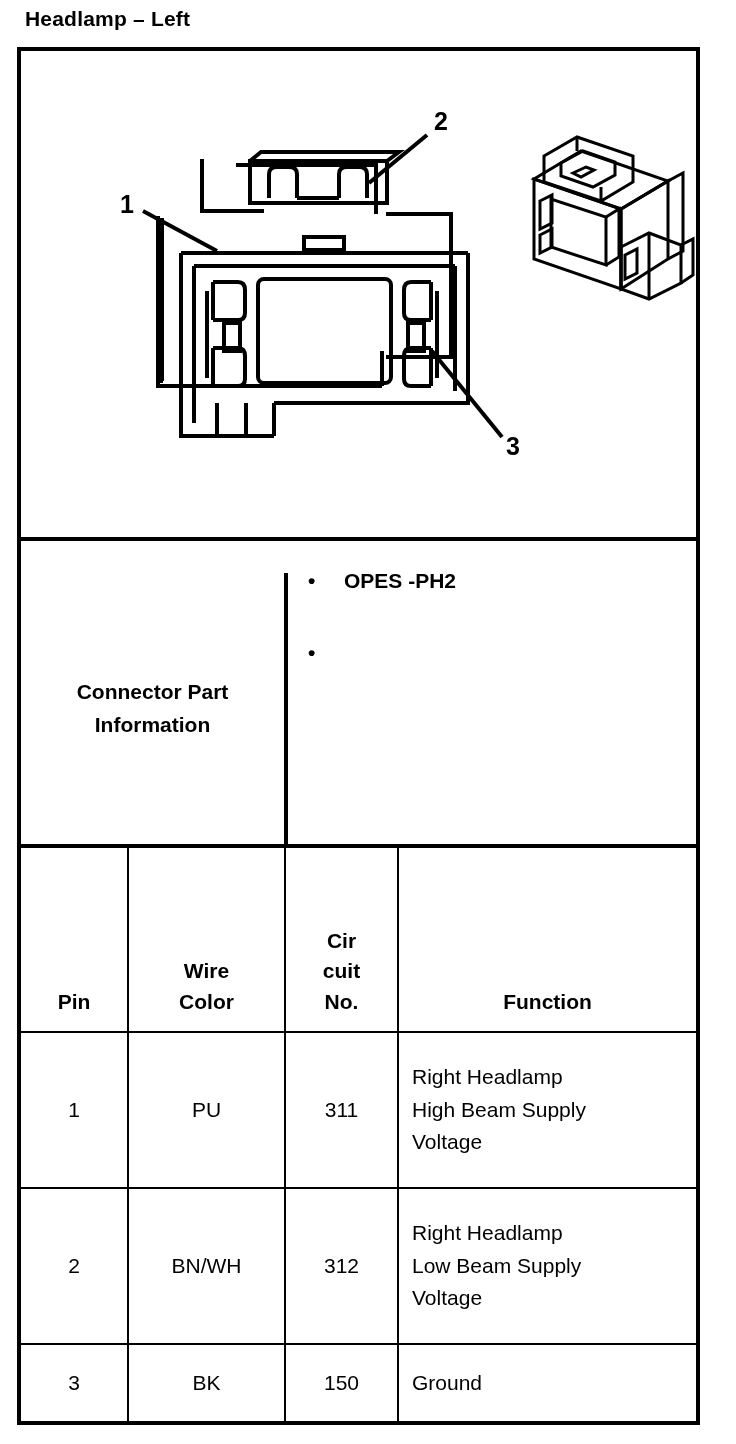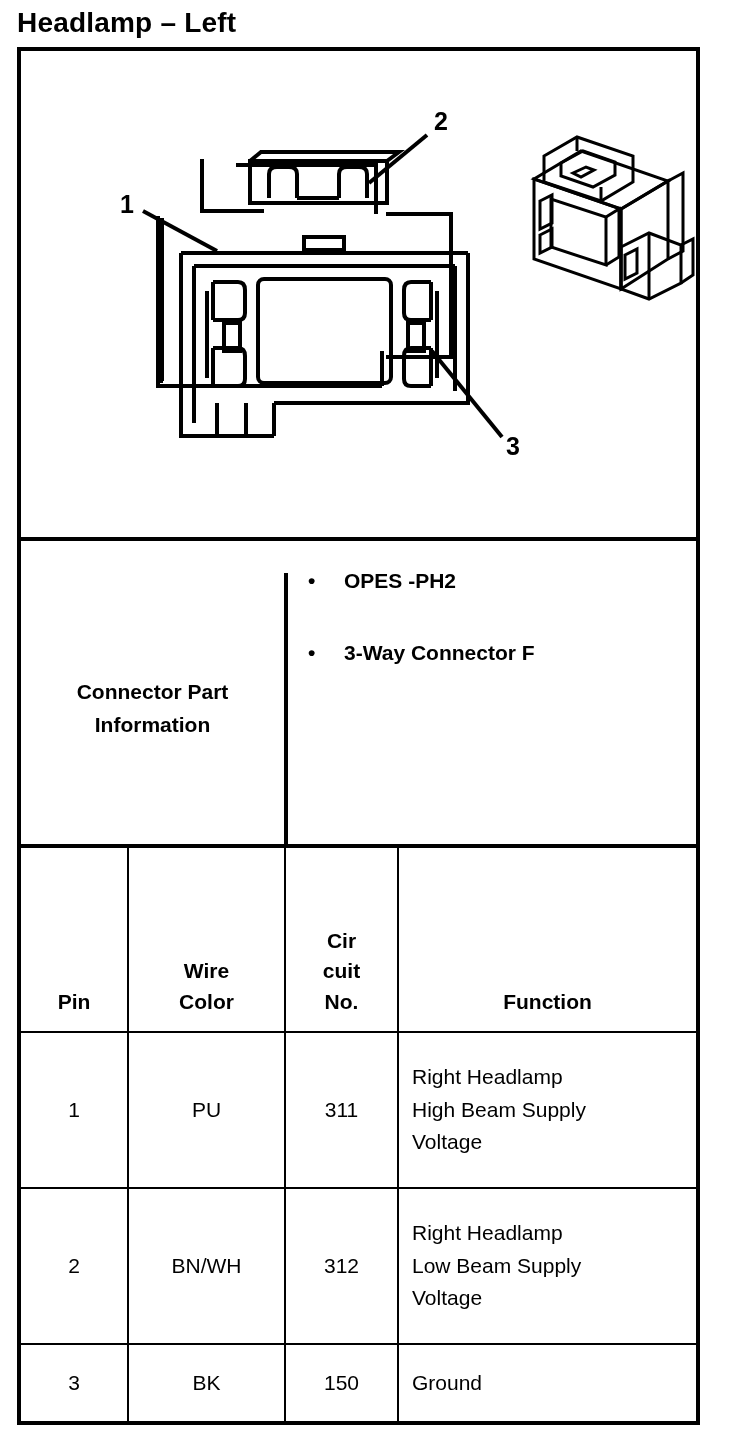--- a/index.html
+++ b/index.html
@@ -12,23 +12,23 @@
     height: 1444px;
     position: relative;
     font-family: "Liberation Sans", sans-serif;
     color: #000000;
     overflow: hidden;
   }
 
   
   #page-title {
     position: absolute;
-    left: 17px;
+    left: 25px;
     top: 7px;
-    font-size: 28px;
+    font-size: 21px;
     font-weight: bold;
     letter-spacing: 0.2px;
     white-space: nowrap;
   }
 
   
   #connector-sheet {
     position: absolute;
     left: 17px;
     top: 47px;
@@ -283,21 +283,20 @@
         <span>Information</span>
       </div>
     </div>
     <div id="part-info-value-cell">
       <div class="part-info-bullet">
         <span class="bullet-dot">•</span>
         <span class="bullet-text">OPES -PH2</span>
       </div>
       <div class="part-info-bullet">
         <span class="bullet-dot">•</span>
-        <span class="bullet-text">3-Way Connector F</span>
       </div>
     </div>
   </div>
 
   <table id="pin-table">
     <colgroup>
       <col class="c-pin">
         <col class="c-wire">
         <col class="c-circuit">
         <col class="c-function">

